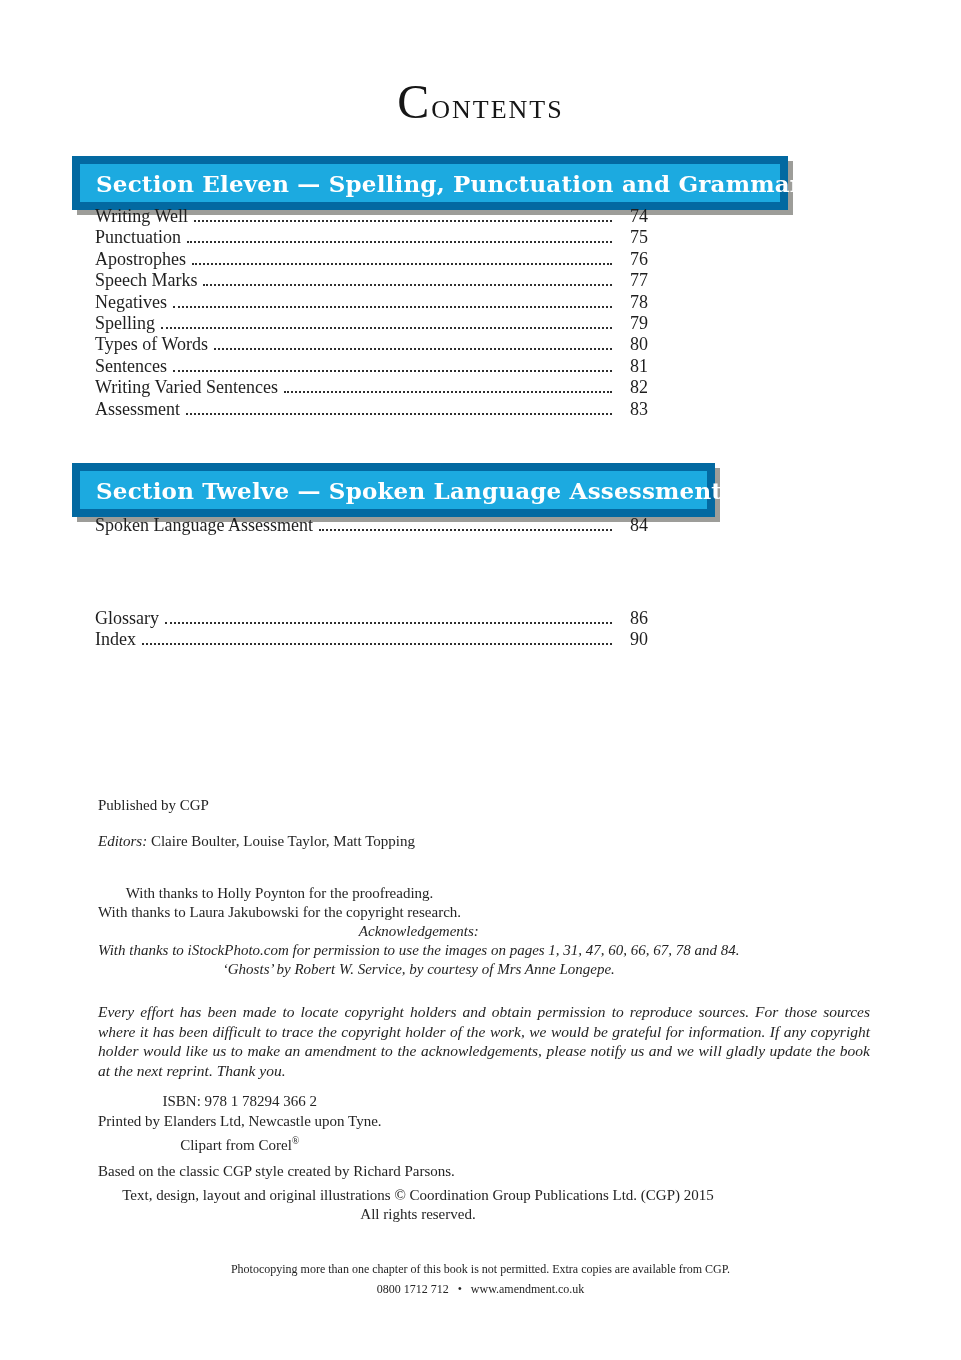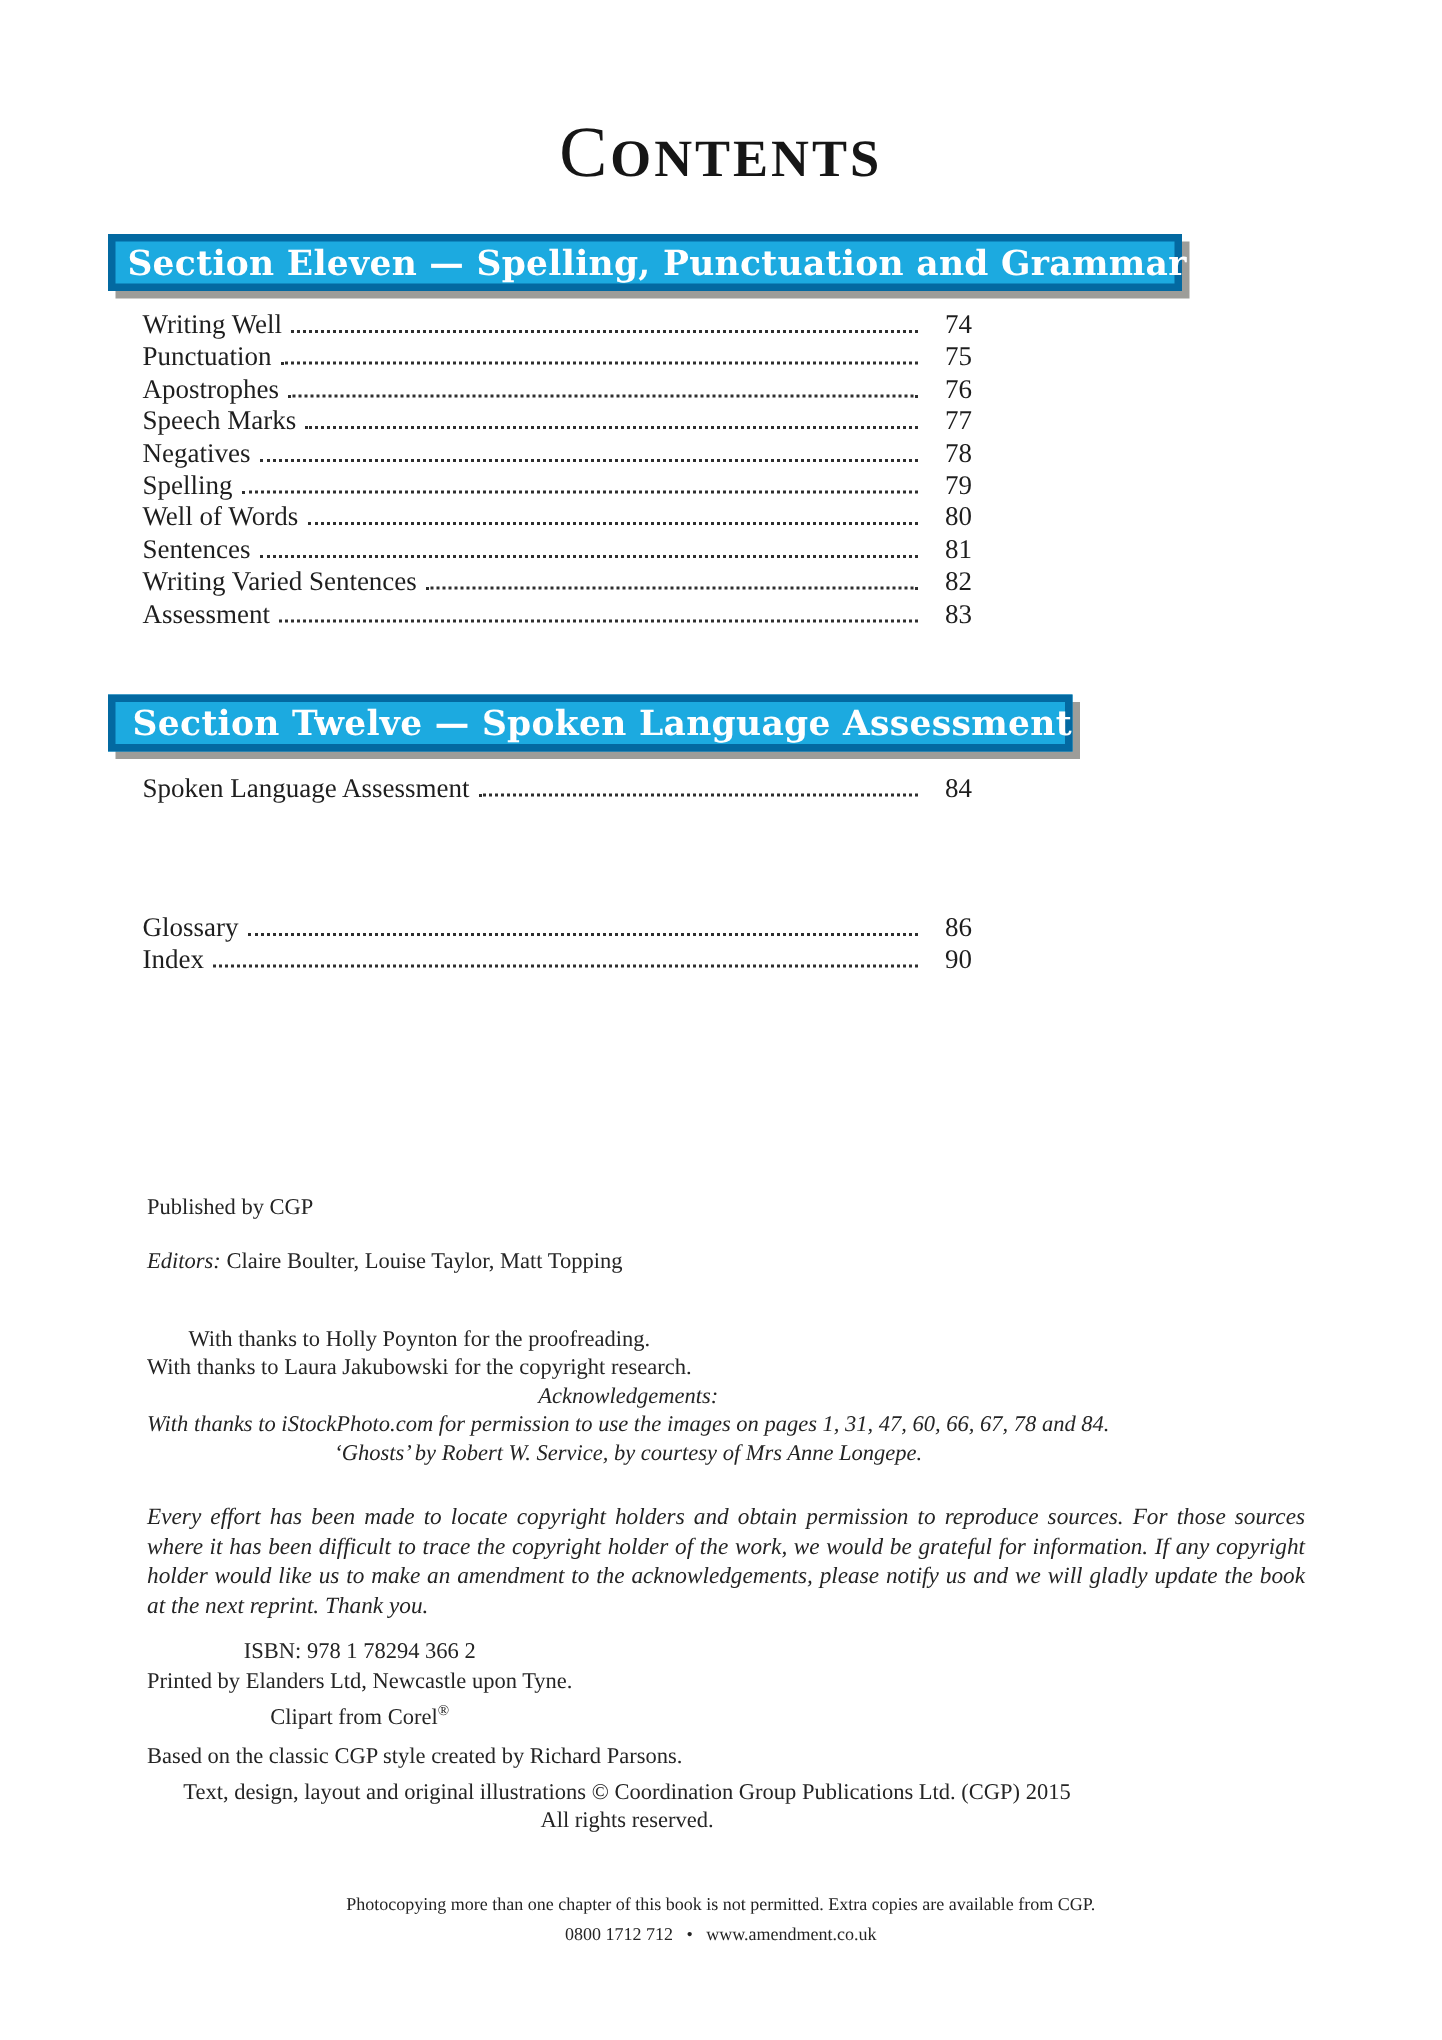--- a/index.html
+++ b/index.html
@@ -6,27 +6,27 @@
   body{
     width:961px;height:1360px;position:relative;background:#ffffff;
     font-family:"Liberation Serif", serif;color:#1c1c1c;overflow:hidden;
   }
   
   .title{
     position:absolute;top:78px;left:0;width:961px;text-align:center;
     font-family:"Liberation Serif", serif;color:#161616;letter-spacing:2px;
   }
   .title .initial{font-size:48px;line-height:48px;}
-  .title .rest{font-size:35px;line-height:48px;font-weight:bold;}
+  .title .rest{font-size:26px;line-height:48px;}
   
   .section-box{
-    position:absolute;left:72px;height:38px;
-    background:#1caae0;border:5px solid #0369a1;
+    position:absolute;left:72px;height:54px;
+    background:#1caae0;border:8px solid #0369a1;
     box-shadow:5px 5px 0 #9d9d99;
-    display:flex;align-items:center;padding-left:16px;box-sizing:border-box;justify-content:center;
+    display:flex;align-items:center;padding-left:16px;box-sizing:border-box;
   }
   .section-box .heading-text{
     font-family:"DejaVu Serif", serif;font-weight:bold;font-size:23px;
     color:#ffffff;white-space:nowrap;letter-spacing:0.2px;
   }
   #box-eleven{top:156px;width:716px;}
   #box-twelve{top:463px;width:643px;}
   
   .toc{position:absolute;left:95px;width:553px;}
   #toc-eleven{top:206px;}
@@ -91,21 +91,21 @@
     <span class="entry-label">Negatives</span>
     <span class="dots"></span>
     <span class="entry-page">78</span>
   </div>
   <div class="toc-row">
     <span class="entry-label">Spelling</span>
     <span class="dots"></span>
     <span class="entry-page">79</span>
   </div>
   <div class="toc-row">
-    <span class="entry-label">Well of Words</span>
+    <span class="entry-label">Types of Words</span>
     <span class="dots"></span>
     <span class="entry-page">80</span>
   </div>
   <div class="toc-row">
     <span class="entry-label">Sentences</span>
     <span class="dots"></span>
     <span class="entry-page">81</span>
   </div>
   <div class="toc-row">
     <span class="entry-label">Writing Varied Sentences</span>

